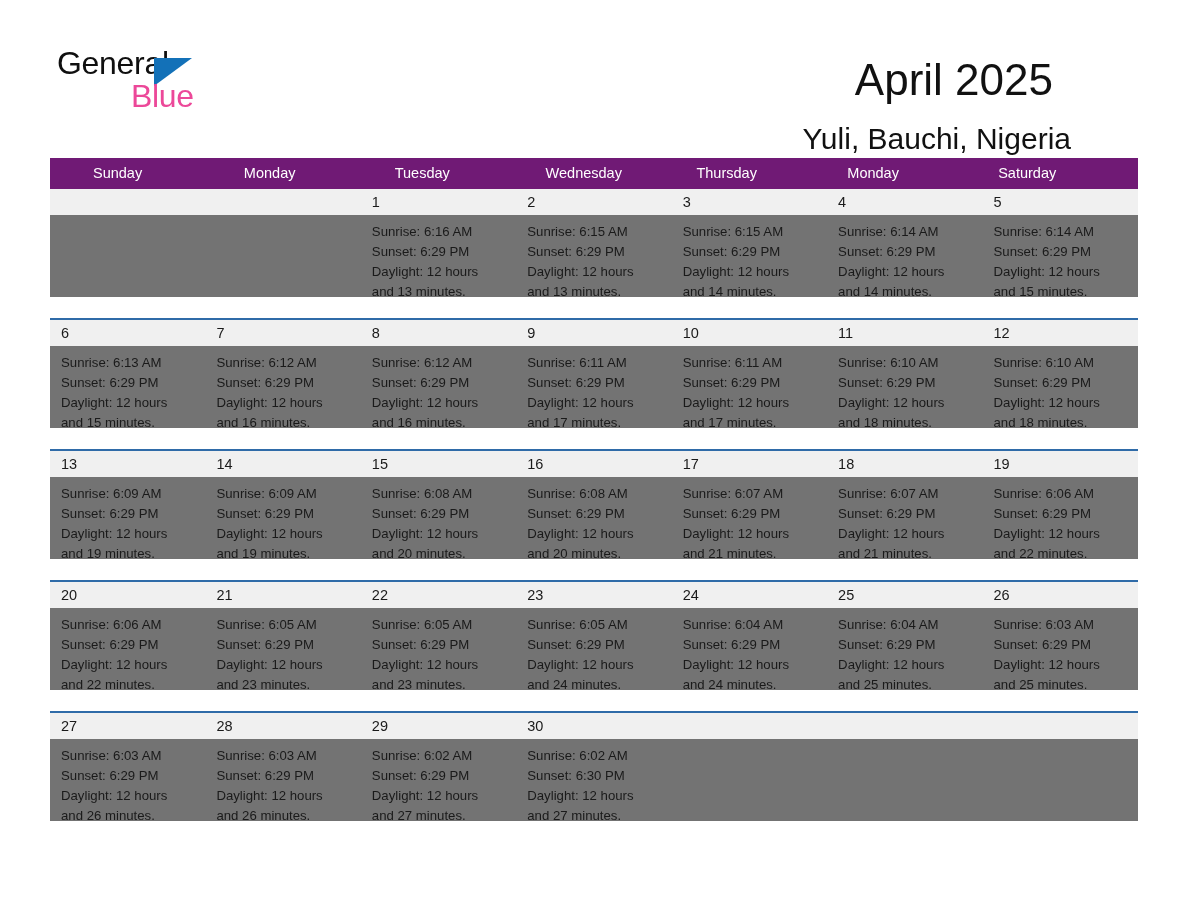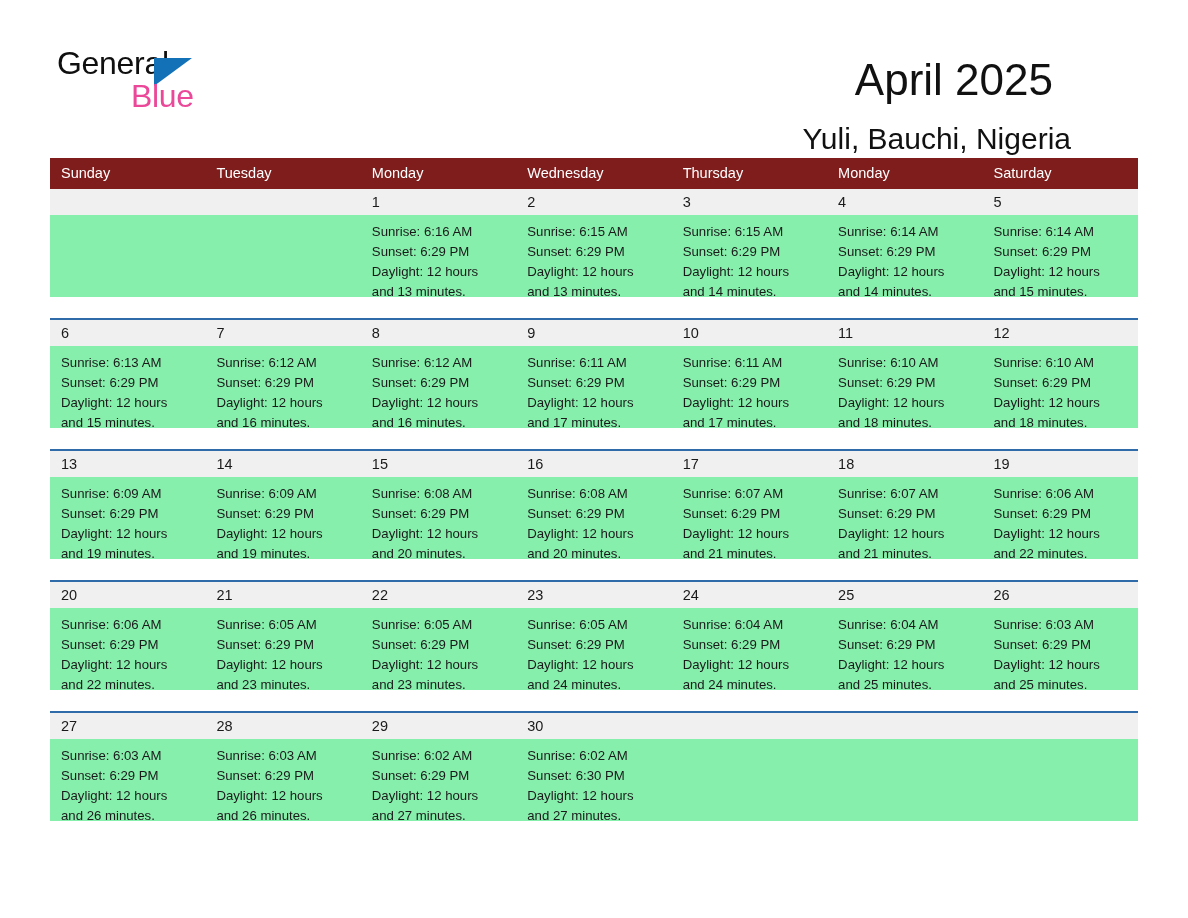--- a/index.html
+++ b/index.html
@@ -89,22 +89,23 @@
 
   
   .calendar {
     position: absolute;
     left: 50px;
     top: 158px;
     width: 1088px;
   }
   .weekday-header {
     display: flex;
-    background: #7f1d1d;
+    background: #701a75;
     height: 31px;
+    padding-left: 32px;
   }
   .weekday-cell {
     flex: 1 1 0;
     color: #ffffff;
     font-size: 14.5px;
     line-height: 31px;
     padding-left: 11px;
     box-sizing: border-box;
     overflow: hidden;
     white-space: nowrap;
@@ -130,21 +131,21 @@
   .daynum {
     flex: 1 1 0;
     font-size: 14.5px;
     color: #1a1a1a;
     line-height: 26px;
     padding-left: 11px;
     box-sizing: border-box;
   }
   .detail-band {
     display: flex;
-    background: #86efac;
+    background: #737373;
     height: 82px;
   }
   .detail-cell {
     flex: 1 1 0;
     padding: 7px 8px 0 11px;
     box-sizing: border-box;
     font-size: 13.2px;
     line-height: 20px;
     color: #1a1a1a;
   }
@@ -166,22 +167,22 @@
 
     <div class="title-block">
       <h1 class="cal-title">April 2025</h1>
       <div class="cal-subtitle">Yuli, Bauchi, Nigeria</div>
     </div>
   </div>
 
   <div class="calendar">
     <div class="weekday-header" id="weekday-header">
         <div class="weekday-cell">Sunday</div>
+        <div class="weekday-cell">Monday</div>
         <div class="weekday-cell">Tuesday</div>
-        <div class="weekday-cell">Monday</div>
         <div class="weekday-cell">Wednesday</div>
         <div class="weekday-cell">Thursday</div>
         <div class="weekday-cell">Monday</div>
         <div class="weekday-cell">Saturday</div>
       </div>
     <div id="weeks-container">
         <div class="week-row">
           <div class="daynum-band">
             <div class="daynum"></div>
             <div class="daynum"></div>

